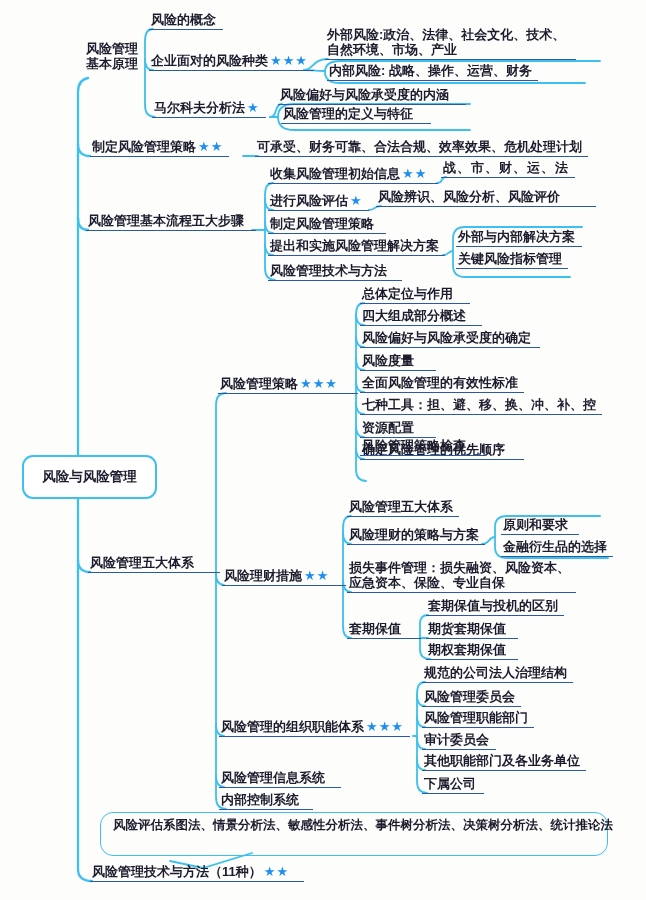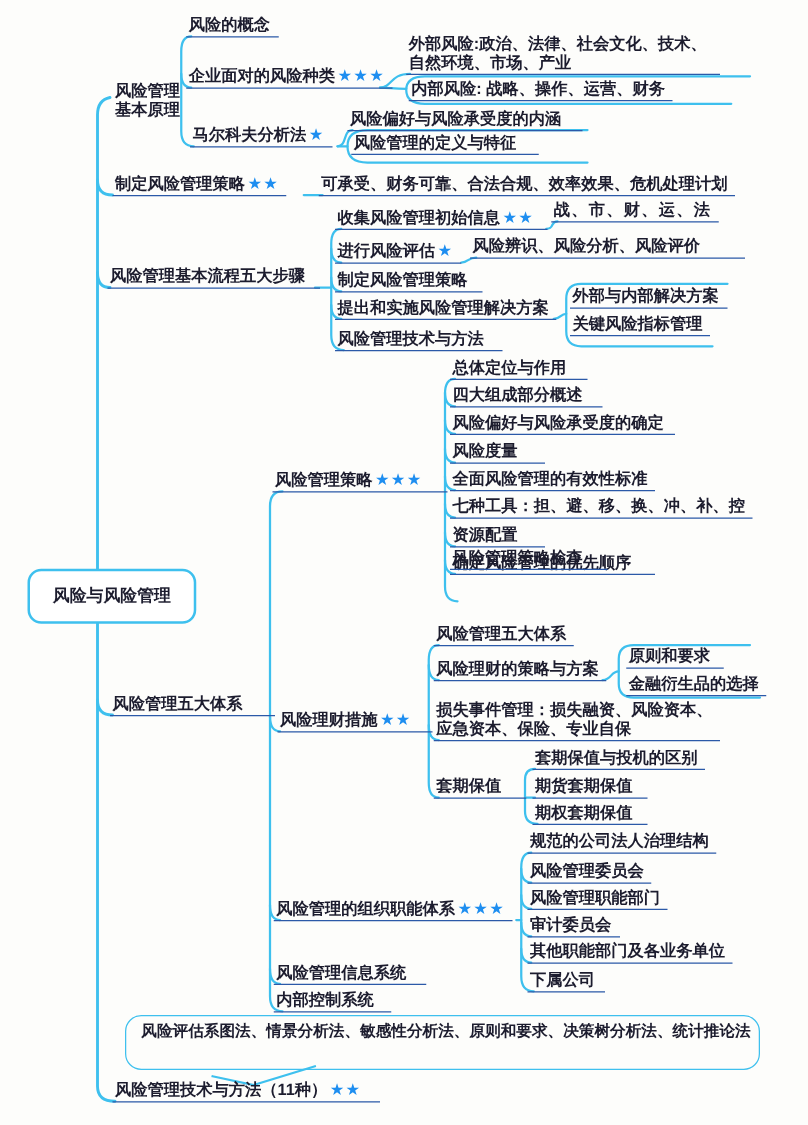--- a/index.html
+++ b/index.html
@@ -10,21 +10,21 @@
     font-family:"Liberation Sans","DejaVu Sans",sans-serif;overflow:hidden;}
   svg.links{position:absolute;left:0;top:0;z-index:0;}
   svg.links path{fill:none;stroke:var(--cyan);stroke-width:1.8;stroke-linecap:round;}
   svg.links path.main{stroke-width:2.3;}
   .lbl{position:absolute;z-index:2;font-size:13px;line-height:14px;font-weight:bold;
     color:var(--text);border-bottom:1.8px solid var(--underline);
     padding:0 6px 2px 2px;white-space:nowrap;}
   .lbl .stars{color:var(--star);letter-spacing:1px;margin-left:2px;}
   .noline{border-bottom:none;}
   .pre{white-space:pre-line;line-height:15px;}
-  .center{text-align:center;margin-top:24px;}
+  .center{text-align:left;}
   .root-node{position:absolute;z-index:3;border:2px solid var(--cyan);border-radius:11px;
     background:#fff;display:flex;align-items:center;justify-content:center;
     font-weight:bold;font-size:13.5px;color:var(--text);}
   .methods-box{position:absolute;z-index:1;border:1.8px solid var(--cyan);border-radius:13px;
     padding:4px 10px 0 12px;font-size:12.5px;line-height:17px;font-weight:bold;color:var(--text);
     white-space:nowrap;}
   .methods-box span{display:block;}
 </style>
 </head>
 <body>
@@ -150,17 +150,17 @@
   <div class="lbl" style="left:422px;top:690px;min-width:84px">风险管理委员会</div>
   <div class="lbl" style="left:422px;top:711px;min-width:96px">风险管理职能部门</div>
   <div class="lbl" style="left:422px;top:733px;min-width:66px">审计委员会</div>
   <div class="lbl" style="left:422px;top:754px;min-width:152px">其他职能部门及各业务单位</div>
   <div class="lbl" style="left:422px;top:777px;min-width:54px">下属公司</div>
 
   <div class="lbl" style="left:219px;top:771px;min-width:114px">风险管理信息系统</div>
   <div class="lbl" style="left:219px;top:793px;min-width:86px">内部控制系统</div>
 
   <div class="methods-box" style="left:100px;top:812px;width:484px;height:38px">
-    <span>风险评估系图法、情景分析法、敏感性分析法、原则和要求、决策树分析法、统计推论法</span>
+    <span>风险评估系图法、情景分析法、敏感性分析法、事件树分析法、决策树分析法、统计推论法</span>
   </div>
   <div class="lbl" style="left:90px;top:865px;min-width:206px"><span>风险管理技术与方法（11种）</span><span class="stars">★★</span></div>
 
 </div>
 
 </body></html>

